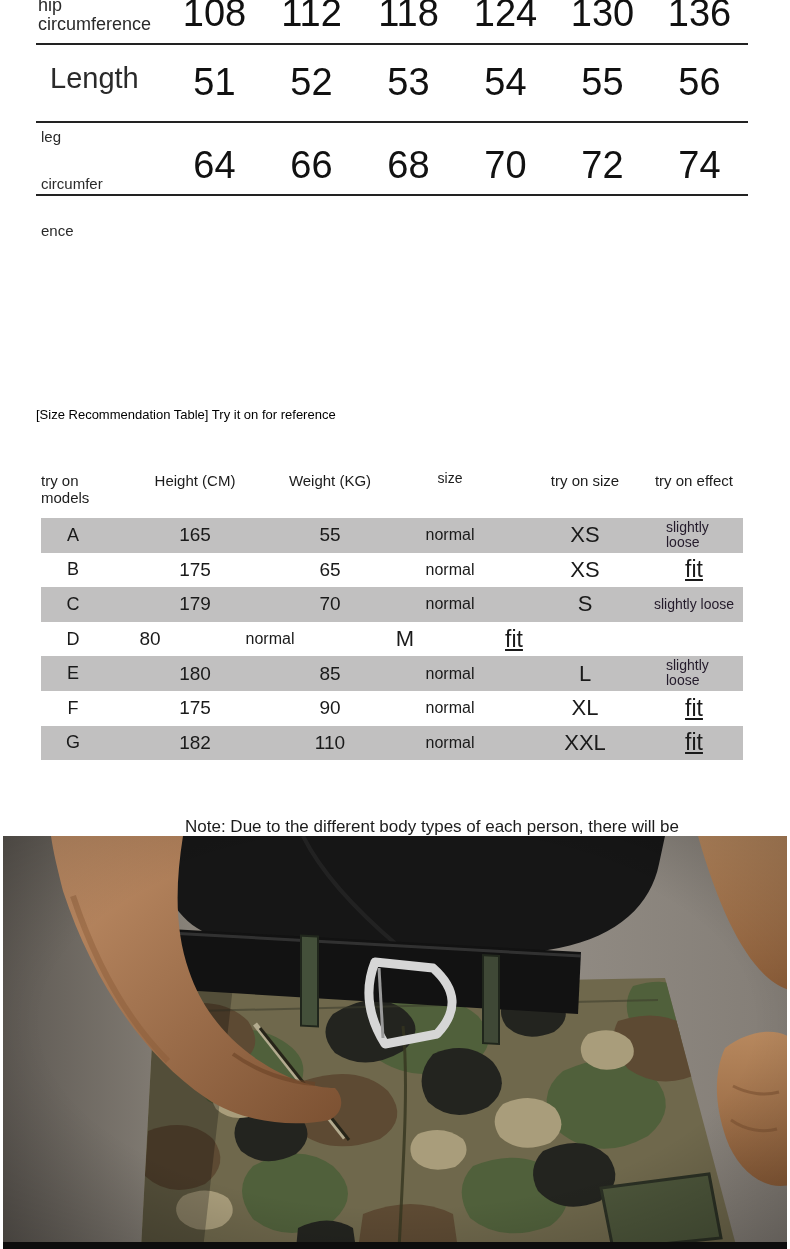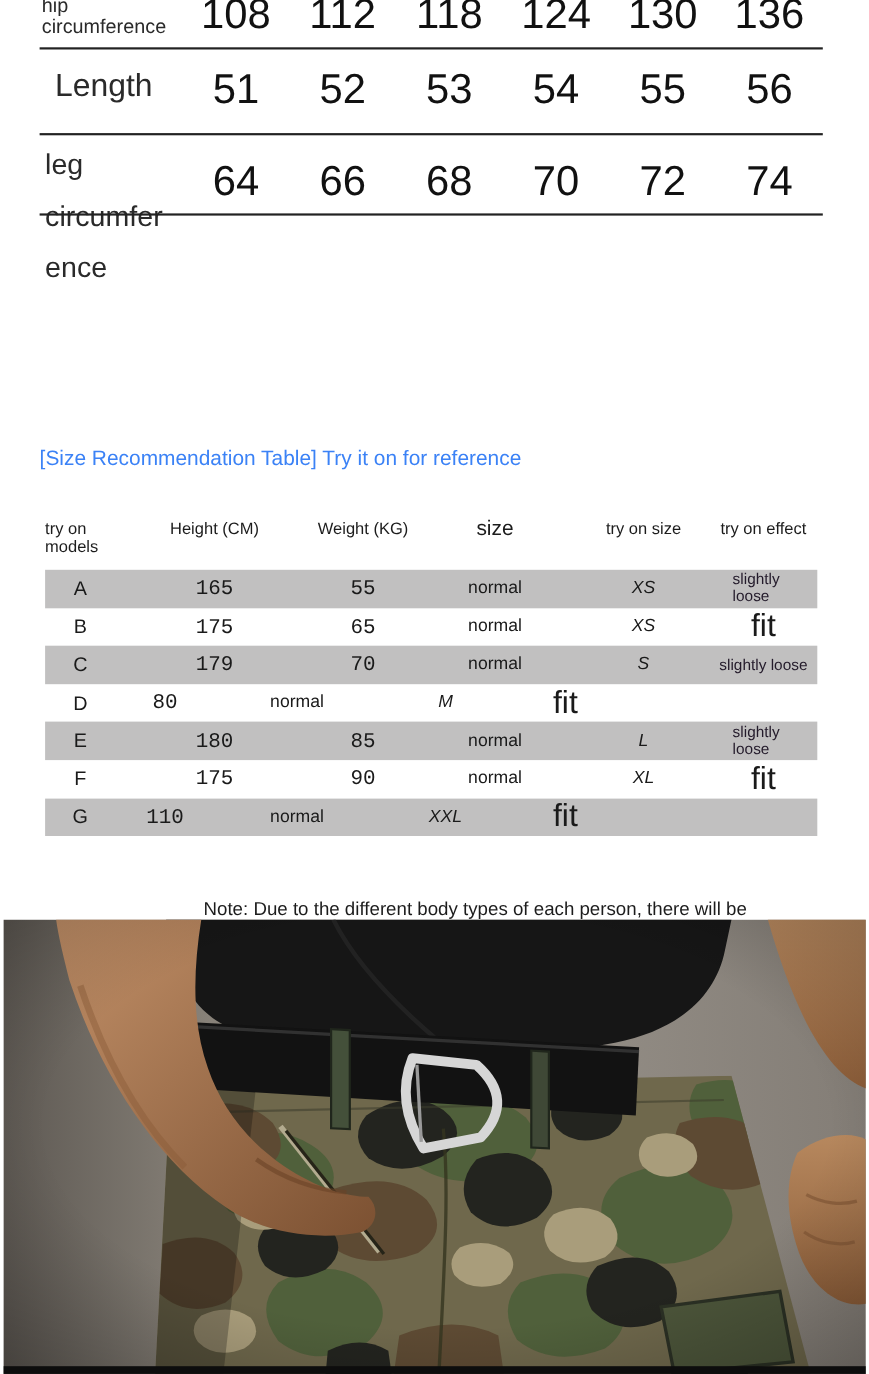--- a/index.html
+++ b/index.html
@@ -7,51 +7,51 @@
   body { font-family:"Liberation Sans", sans-serif; color:#1a1a1a; }
   #page { position:relative; width:784px; height:1249px; overflow:hidden; background:#ffffff; margin:0 auto; }
 
   
   .spec { position:absolute; left:0; top:0; width:790px; height:230px; }
   .spec-line { position:absolute; left:33px; width:712px; border-top:2px solid #222; }
   .line1 { top:43px; } .line2 { top:121px; } .line3 { top:194px; }
   .spec-label { position:absolute; color:#2a2a2a; }
   .lab-hip { left:35px; top:-4px; font-size:18px; line-height:19px; }
   .lab-length { left:47px; top:62px; font-size:29px;text-align:right; }
-  .lab-leg { left:38px; top:125px; font-size:26px; line-height:23px;margin-top:13px; }
+  .lab-leg { left:38px; top:125px; font-size:15px; line-height:23px; }
   .lab-leg .leg3 { display:block; margin-top:24px; }
   .spec-vals { position:absolute; left:163px; width:582px; display:flex; }
   .spec-vals span { width:97px; text-align:center; font-size:38px; line-height:1; color:#111; }
   .vals-hip { top:-6px; }
   .vals-length { top:63px; }
   .vals-leg { top:146px; }
 
   
   .note-box { position:absolute; left:0; top:252px; width:790px; height:106px; background:#333031; }
   .note-box::after { content:""; position:absolute; left:0; bottom:-6px; width:790px; height:6px; background:#d8d6d6; }
   .note-label { position:absolute; left:78px; top:28px; font-size:15px; color:#e3e2e2; }
   .note-text { position:absolute; left:152px; top:24px; width:540px; font-size:17px; line-height:18.5px; color:#f1f0f0; }
 
   
-  .rec-title { position:absolute; left:33px; top:407px; font-size:19px; font-weight:400; color:#3b82f6; }
+  .rec-title { position:absolute; left:33px; top:407px; font-size:13px; font-weight:400; color:#000000; }
   .rec-table { position:absolute; left:38px; top:466px; width:702px; }
   .rt-head { display:flex; align-items:flex-start; height:52px; color:#1c1c1c; }
   .rt-row { display:flex; align-items:center; height:34.6px; }
   .rt-row.gray { background:#c1c0c0; }
   .c { text-align:center; }
   .c1 { width:64px; } .c2 { width:180px; } .c3 { width:90px; }
   .c4 { width:150px; } .c5 { width:120px; } .c6 { width:98px; }
   .rt-head .c { font-size:15px; padding-top:6px; }
   .rt-head .c1 { text-align:left; line-height:17px; }
-  .rt-head .c4 { font-size:19px; padding-top:4px; }
+  .rt-head .c4 { font-size:14px; padding-top:4px; }
   .cell-model { font-size:18px; }
-  .cell-num { font-size:19px;font-family:Liberation Mono, monospace; }
+  .cell-num { font-size:19px; }
   .cell-size { font-size:16px; }
-  .cell-trysize { font-size:16px;font-style:italic; }
-  .eff-fit { font-size:29px; }
+  .cell-trysize { font-size:22px; }
+  .eff-fit { font-size:23px;text-decoration:underline; }
   .eff-2line span { display:inline-block; width:56px; font-size:14px; line-height:15px; text-align:left; color:#241b2b; }
   .eff-1line { font-size:14px; white-space:nowrap; color:#241b2b; }
   .rec-footnote { position:absolute; left:182px; top:776px; width:545px; font-size:17px; line-height:18.5px; color:#1c1c1c;margin-top:42px; }
 
   
   .photo { position:absolute; left:0; top:836px; width:790px; height:413px; display:block; }
 </style>
 </head>
 <body>
 
@@ -160,20 +160,21 @@
       <div class="c c1 cell-model">F</div>
       <div class="c c2 cell-num">175</div>
       <div class="c c3 cell-num">90</div>
       <div class="c c4 cell-size">normal</div>
       <div class="c c5 cell-trysize">XL</div>
       <div class="c c6 eff-fit">fit</div>
     </div>
 
     <div class="rt-row gray">
       <div class="c c1 cell-model">G</div>
+      <div class="c c2 cell-num">182</div>
       <div class="c c3 cell-num">110</div>
       <div class="c c4 cell-size">normal</div>
       <div class="c c5 cell-trysize">XXL</div>
       <div class="c c6 eff-fit">fit</div>
     </div>
   </section>
 
   <p class="rec-footnote">Note: Due to the different body types of each person, there will be certain differences. The above is for reference only</p>
 
   <svg class="photo" viewBox="0 0 790 413" preserveAspectRatio="none" aria-hidden="true">

